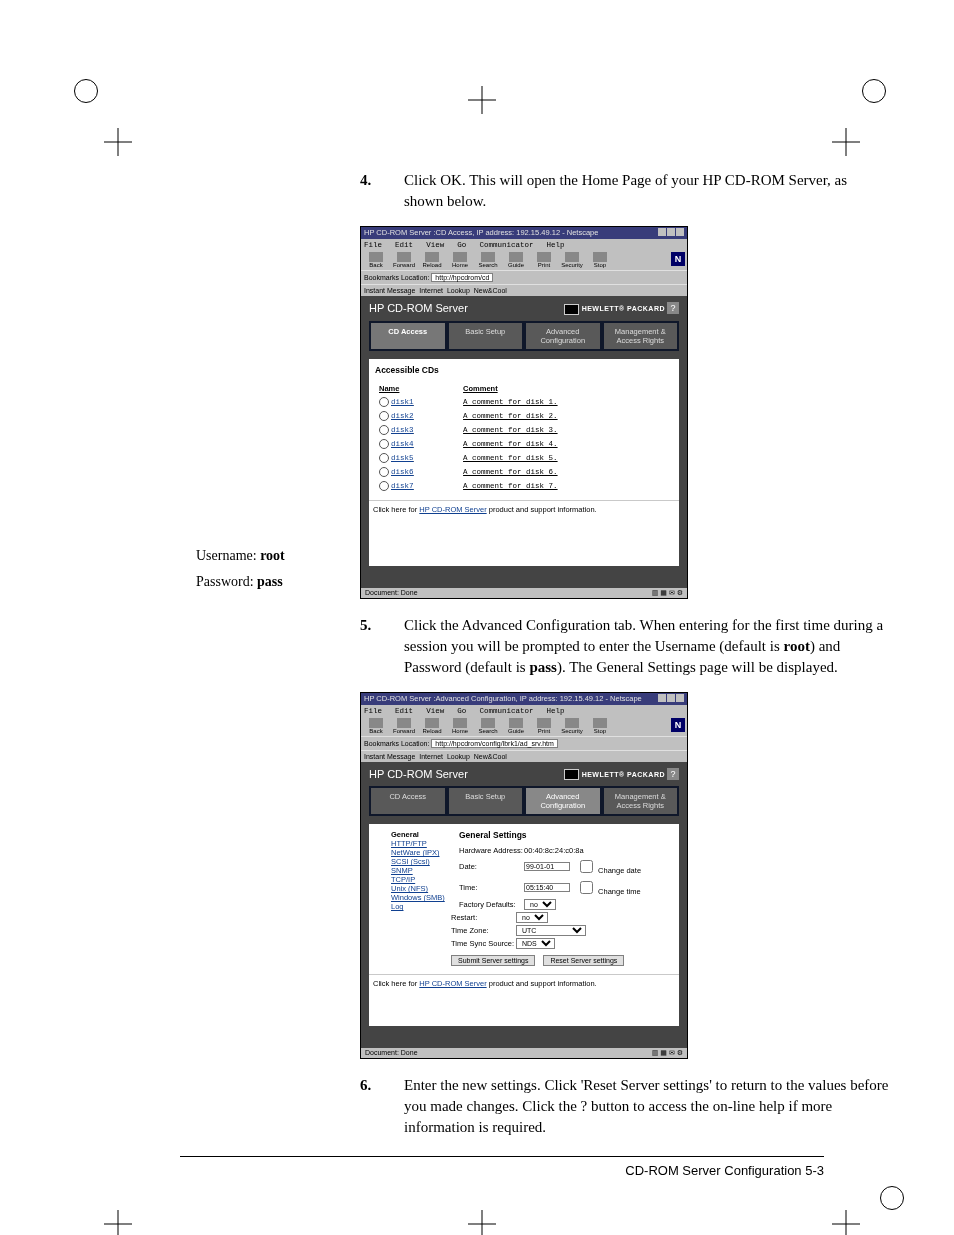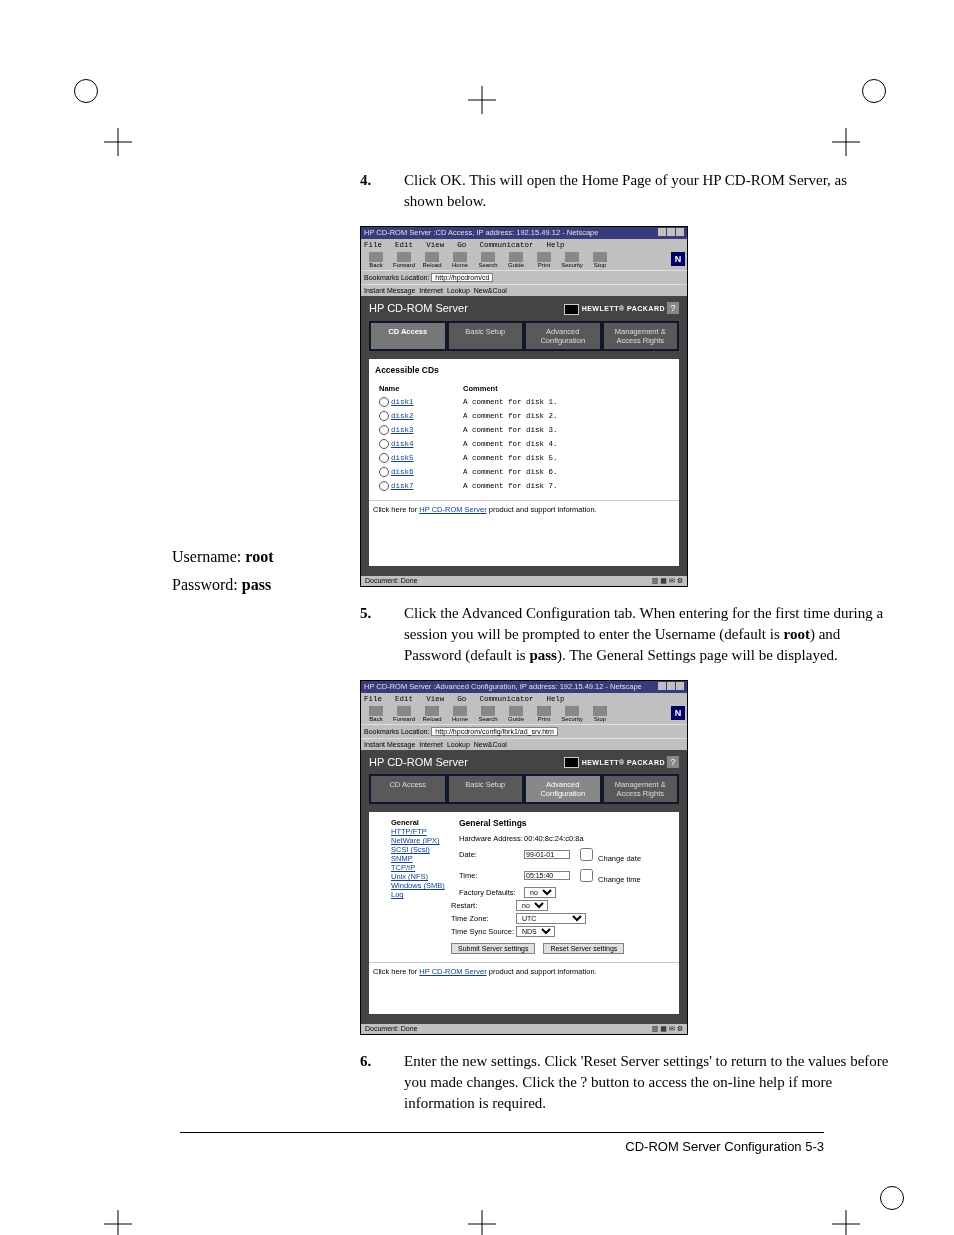--- a/index.html
+++ b/index.html
@@ -52,23 +52,23 @@
     height: 22px;
   }
 
   
   .body-col {
     margin-left: 290px;
     width: 530px;
   }
   .margin-note {
     position: absolute;
-    left: 172px;
+    left: 196px;
     width: 150px;
-    font-size: 16px;
+    font-size: 14px;
   }
   ol.steps {
     margin: 0;
     padding: 0;
     list-style: none;
   }
   ol.steps > li {
     margin-bottom: 14px;
     line-height: 1.4;
     display: flex;
@@ -165,21 +165,21 @@
     color: #fff;
     font-weight: bold;
     font-size: 9px;
     text-align: center;
     line-height: 14px;
   }
 
   .hp-area {
     background: #444;
     color: #fff;
-    padding: 6px 8px 10px 8px;
+    padding: 6px 8px 22px 8px;
     position: relative;
   }
   .hp-title-row {
     display: flex;
     justify-content: space-between;
     align-items: center;
     font-family: Arial, sans-serif;
     margin-bottom: 6px;
   }
   .hp-title-row .hp-title { font-size: 11px; }
@@ -223,21 +223,21 @@
   .hp-panel .panel-head {
     font-weight: bold;
     font-size: 8.5px;
     margin-bottom: 6px;
   }
   .disk-table {
     width: 100%;
     font-family: "Courier New", monospace;
     font-size: 7.5px;
   }
-  .disk-table td { padding: 1px 2px; }
+  .disk-table td { padding: 1px 2px; text-decoration: underline; }
   .disk-table .ico {
     display:inline-block; width:8px; height:8px; border:1px solid #555; border-radius:50%; vertical-align:middle; margin-right:2px;
   }
   .disk-table .lnk { text-decoration: underline; color: #104090; }
   .disk-col-head { font-weight: bold; font-family: Arial, sans-serif; }
 
   .hp-foot-link {
     background: #fff;
     color: #000;
     font-size: 7.5px;

